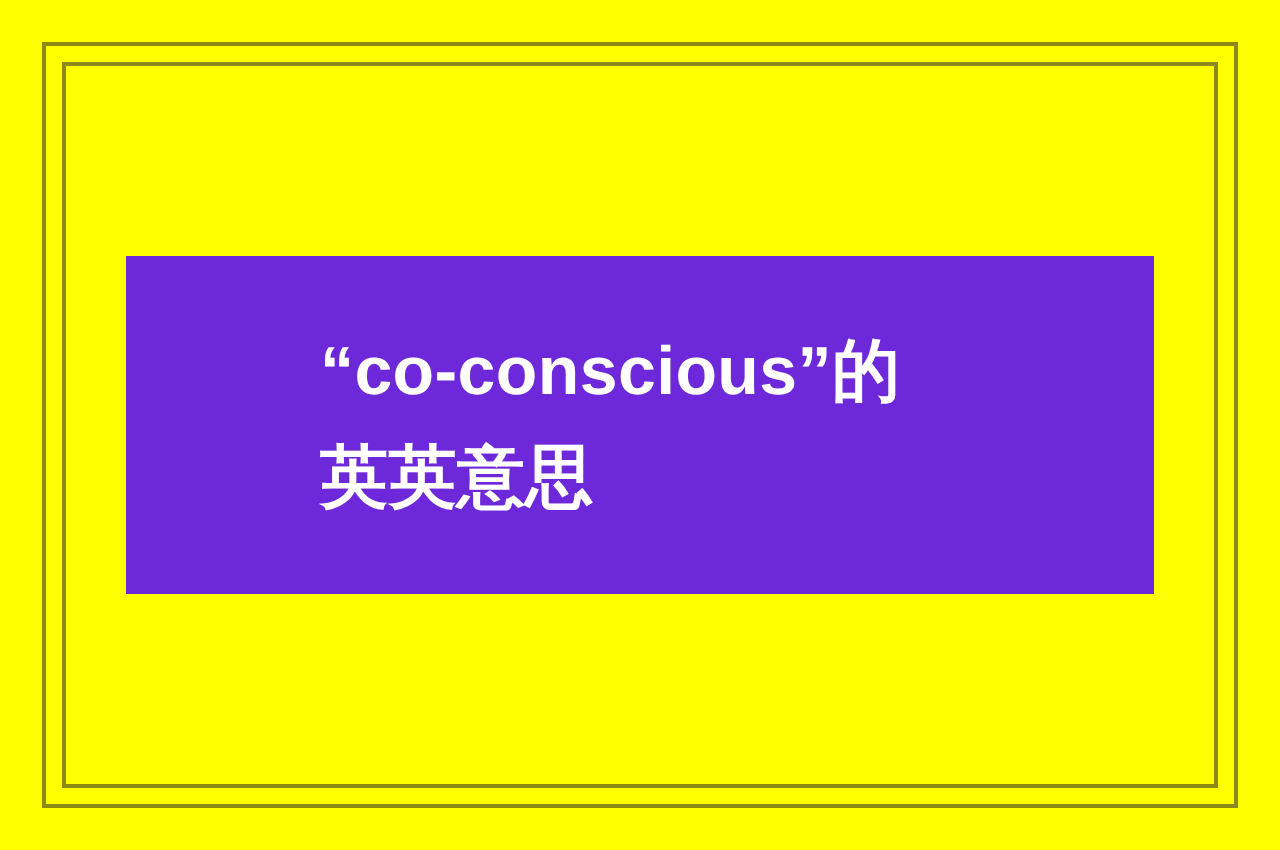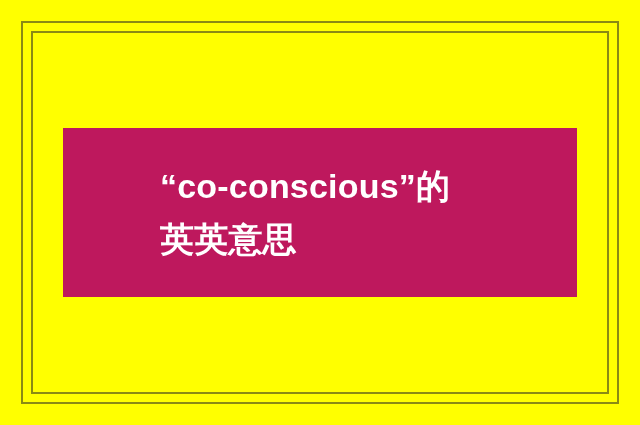--- a/index.html
+++ b/index.html
@@ -45,21 +45,21 @@
     pointer-events: none;
   }
 
   
   .title-block {
     position: absolute;
     left: 63px;
     top: 128px;
     width: 514px;
     height: 169px;
-    background: #be185d;
+    background: #6d28d9;
     box-sizing: border-box;
     display: flex;
     align-items: center;
     justify-content: center;
   }
 
   .title-text {
     width: 320px;
     color: #ffffff;
     font-size: 34px;

